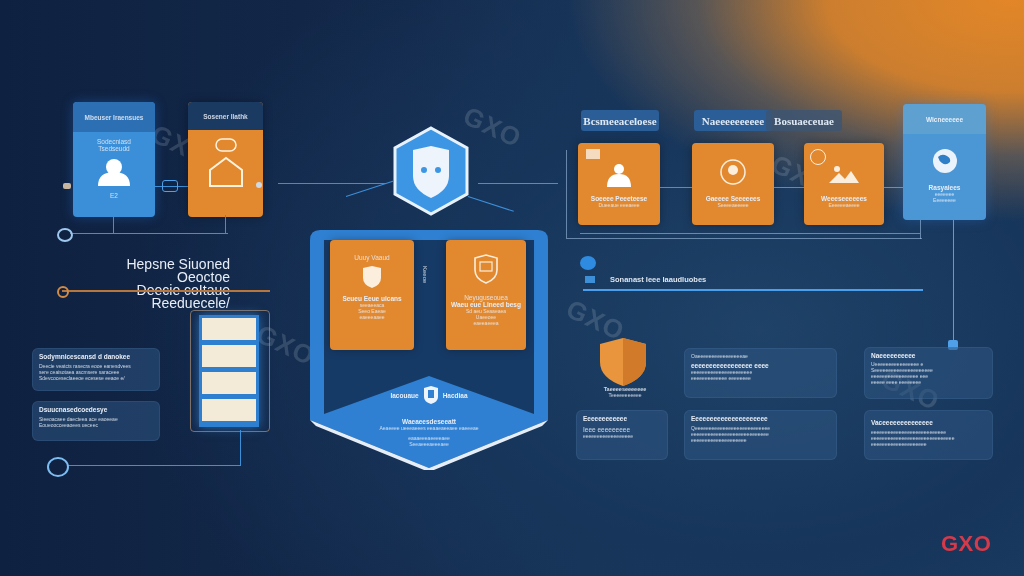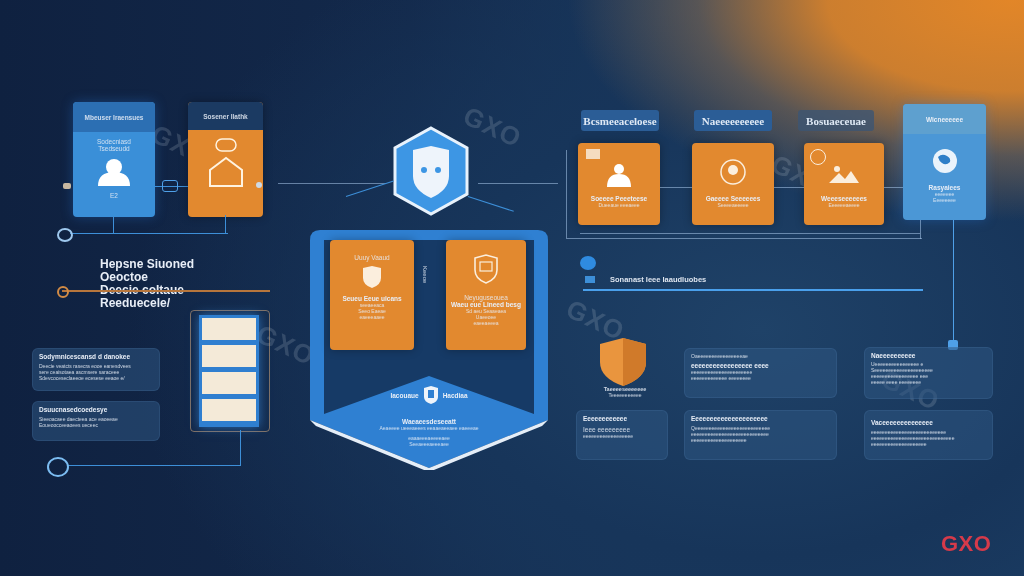--- a/index.html
+++ b/index.html
@@ -69,21 +69,21 @@
       </svg>
   </div>
 </div>
 <div class="abs" style="left:256px;top:182px;width:6px;height:6px;border-radius:50%;background:#cdd9e6;"></div>
 
 <div class="line" style="left:70px;top:233px;width:158px;height:1px;"></div>
 <div class="line" style="left:225px;top:215px;width:1px;height:19px;"></div>
 <div class="line" style="left:113px;top:217px;width:1px;height:16px;"></div>
 <div class="node" style="left:57px;top:228px;width:12px;height:10px;border-color:#9ec8ee;"></div>
 
-<div class="abs" style="left:100px;top:258px;width:130px;text-align:left;font-size:12px;font-weight:bold;line-height:13px;">
+<div class="abs" style="left:100px;top:258px;width:130px;text-align:right;font-size:14px;font-weight:normal;line-height:13px;">
   <div>Hepsne Siuoned Oeoctoe</div>
   <div>Deecie coItaue Reeduecele/</div>
 </div>
 
 <div class="abs" style="left:62px;top:290px;width:208px;height:2px;background:#b7763c;"></div>
 <div class="node" style="left:57px;top:286px;width:8px;height:8px;border-color:#d28b45;"></div>
 
 <div class="abs panel" style="left:32px;top:348px;width:128px;height:43px;padding:4px 6px;box-sizing:border-box;">
   <div class="t7" style="font-weight:bold;opacity:1;">Sodymnicescansd d danokee</div>
   <div class="t7" style="font-size:5px;margin-top:3px;">Deecie veatcts rasecra eooe eanesdvees</div>
@@ -165,21 +165,21 @@
   <div class="abs" style="left:0;top:188px;width:238px;text-align:center;">
     <div class="t7" style="font-weight:bold;opacity:1;">Waeaeesdeseeatt</div>
     <div class="t7" style="font-size:5px;">Aeaeeee ueeeaeees eeaaeaeeaee eaeeeae</div>
     <div class="t7" style="font-size:5px;margin-top:4px;">eaaaeeeaeeeeaee</div>
     <div class="t7" style="font-size:5px;">Seeaeeeaeeeaee</div>
   </div>
 </div>
 
 <div class="abs hdr" style="left:581px;top:110px;width:78px;height:21px;">Bcsmeeaceloese</div>
 <div class="abs hdr" style="left:694px;top:110px;width:78px;height:21px;">Naeeeeeeeeee</div>
-<div class="abs hdr" style="left:798px;top:110px;width:76px;height:21px;background:rgba(60,85,115,0.8);">Bosuaeceuae</div>
+<div class="abs hdr" style="left:766px;top:110px;width:76px;height:21px;background:rgba(60,85,115,0.8);">Bosuaeceuae</div>
 
 <div class="abs card-orange" style="left:578px;top:143px;width:82px;height:82px;text-align:center;box-sizing:border-box;padding-top:20px;">
   <div style="position:absolute;left:8px;top:6px;width:14px;height:10px;background:#f5dcc0;"></div>
   <div style="display:flex;justify-content:center;">
     <svg width="30" height="24" viewBox="0 0 30 24">
         <circle cx="15" cy="6" r="5" fill="#fff"></circle>
         <path d="M3 24 Q3 11 15 11 Q27 11 27 24Z" fill="#fff"></path>
       </svg>
   </div>
   <div class="t7" style="font-weight:bold;opacity:1;margin-top:8px;">Soeeee Peeeteese</div>

